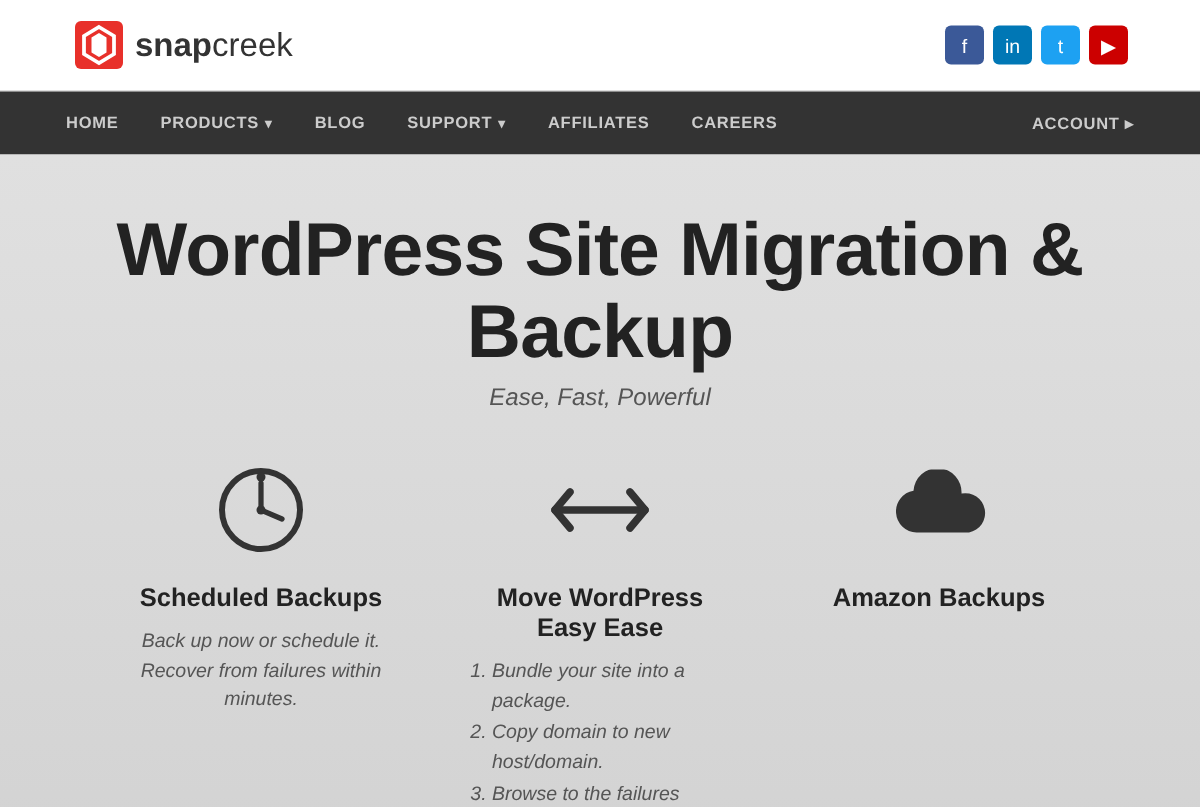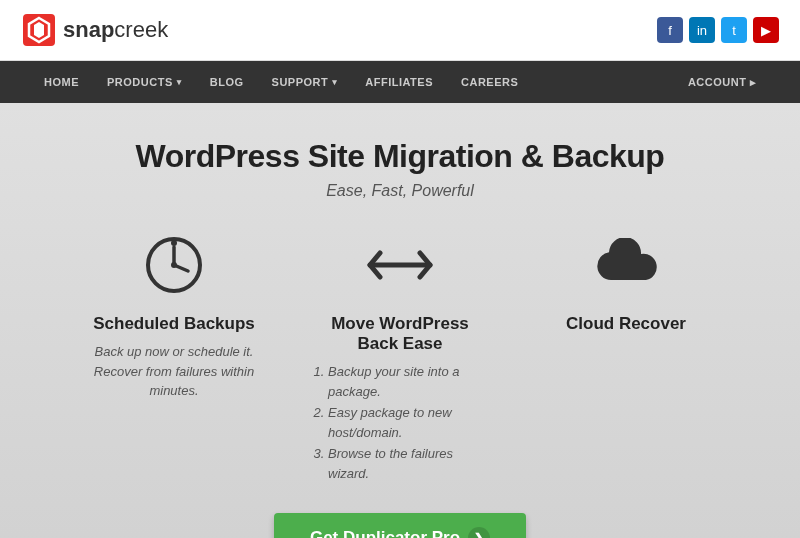--- a/index.html
+++ b/index.html
@@ -1,21 +1,21 @@
 <!DOCTYPE html>
 <html><head>
   <meta charset="utf-8">
   <style>
     * { margin: 0; padding: 0; box-sizing: border-box; }
     body { font-family: 'Helvetica Neue', Helvetica, Arial, sans-serif; width: 800px; height: 538px; overflow: hidden; background: #e8e8e8; }
 
     
     .header {
       background: #fff;
-      padding: 12px 21px;
+      padding: 12px 48px;
       display: flex;
       align-items: center;
       justify-content: space-between;
       border-bottom: 1px solid #ddd;
       gap: 36px;
     }
     .logo {
       display: flex;
       align-items: center;
       gap: 6px;
@@ -97,21 +97,21 @@
       cursor: pointer;
     }
 
     
     .hero {
       background: linear-gradient(180deg, #e0e0e0 0%, #d0d0d0 100%);
       text-align: center;
       padding: 36px 20px 24px;
     }
     .hero h1 {
-      font-size: 32px;
+      font-size: 50px;
       font-weight: 800;
       color: #222;
       line-height: 1.1;
       margin-bottom: 8px;
       letter-spacing: -0.5px;
     }
     .hero p {
       font-size: 16px;
       color: #555;
       font-style: italic;
@@ -249,35 +249,35 @@
     </div>
 
     <div class="feature">
       <div class="feature-icon">
         <svg width="70" height="45" viewBox="0 0 70 45">
           <path d="M5 22 L65 22" stroke="#333" stroke-width="5" stroke-linecap="round"></path>
           <path d="M55 10 L65 22 L55 34" fill="none" stroke="#333" stroke-width="5" stroke-linecap="round" stroke-linejoin="round"></path>
           <path d="M15 10 L5 22 L15 34" fill="none" stroke="#333" stroke-width="5" stroke-linecap="round" stroke-linejoin="round"></path>
         </svg>
       </div>
-      <h3>Move WordPress Back Ease</h3>
+      <h3>Move WordPress Easy Ease</h3>
       <ol>
-        <li>Backup your site into a package.</li>
-        <li>Easy package to new host/domain.</li>
+        <li>Bundle your site into a package.</li>
+        <li>Copy domain to new host/domain.</li>
         <li>Browse to the failures wizard.</li>
       </ol>
     </div>
 
     <div class="feature">
       <div class="feature-icon">
         <svg width="70" height="55" viewBox="0 0 70 55">
           <path d="M55 42 H20 A14 14 0 0 1 18 14.2 A16 16 0 0 1 50 16 A12 12 0 0 1 55 42 Z" fill="#333"></path>
         </svg>
       </div>
-      <h3>Cloud Recover</h3>
+      <h3>Amazon Backups</h3>
     </div>
 
   </div>
 
   <div class="cta-container">
     <button class="cta-btn">
       <span>Get Duplicator Pro</span>
       <span class="cta-arrow">❯</span>
     </button>
   </div>

